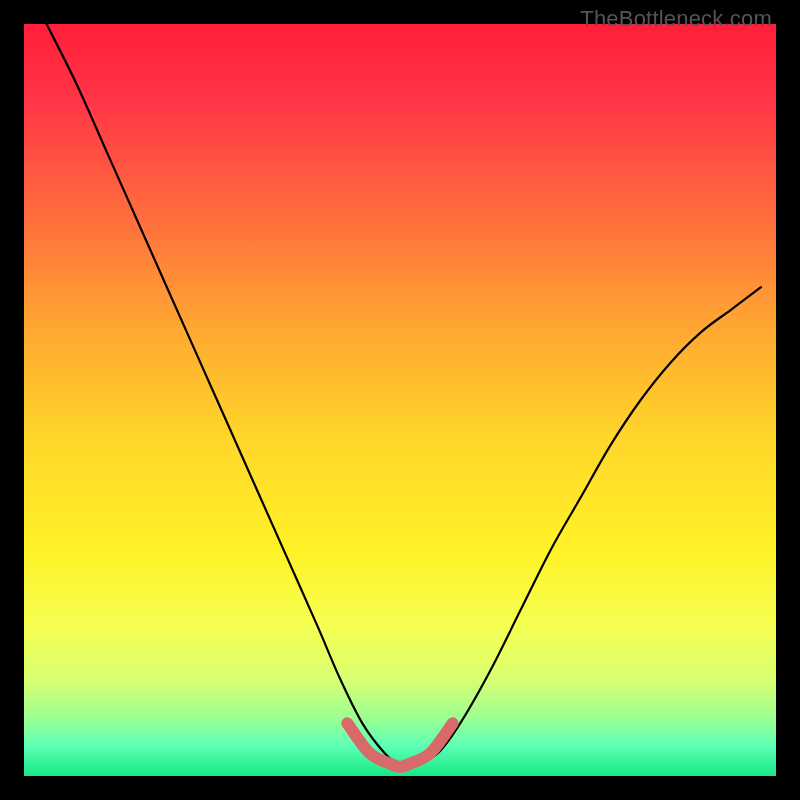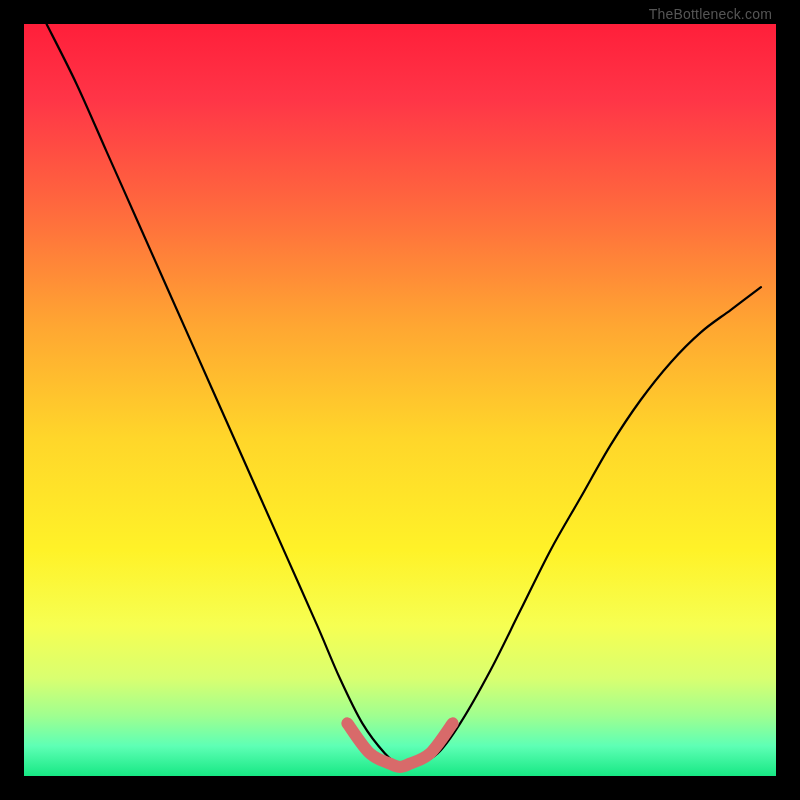--- a/index.html
+++ b/index.html
@@ -23,21 +23,21 @@
     top: 24px;
     width: 752px;
     height: 752px;
     overflow: hidden;
   }
   .watermark {
     position: absolute;
     top: 6px;
     right: 28px;
     color: #555;
-    font-size: 14px;
+    font-size: 22px;
     font-weight: 500;
     letter-spacing: 0.2px;
     pointer-events: none;
   }
   svg { display: block; }
 </style>
 </head>
 <body>
 
 <div class="frame">

